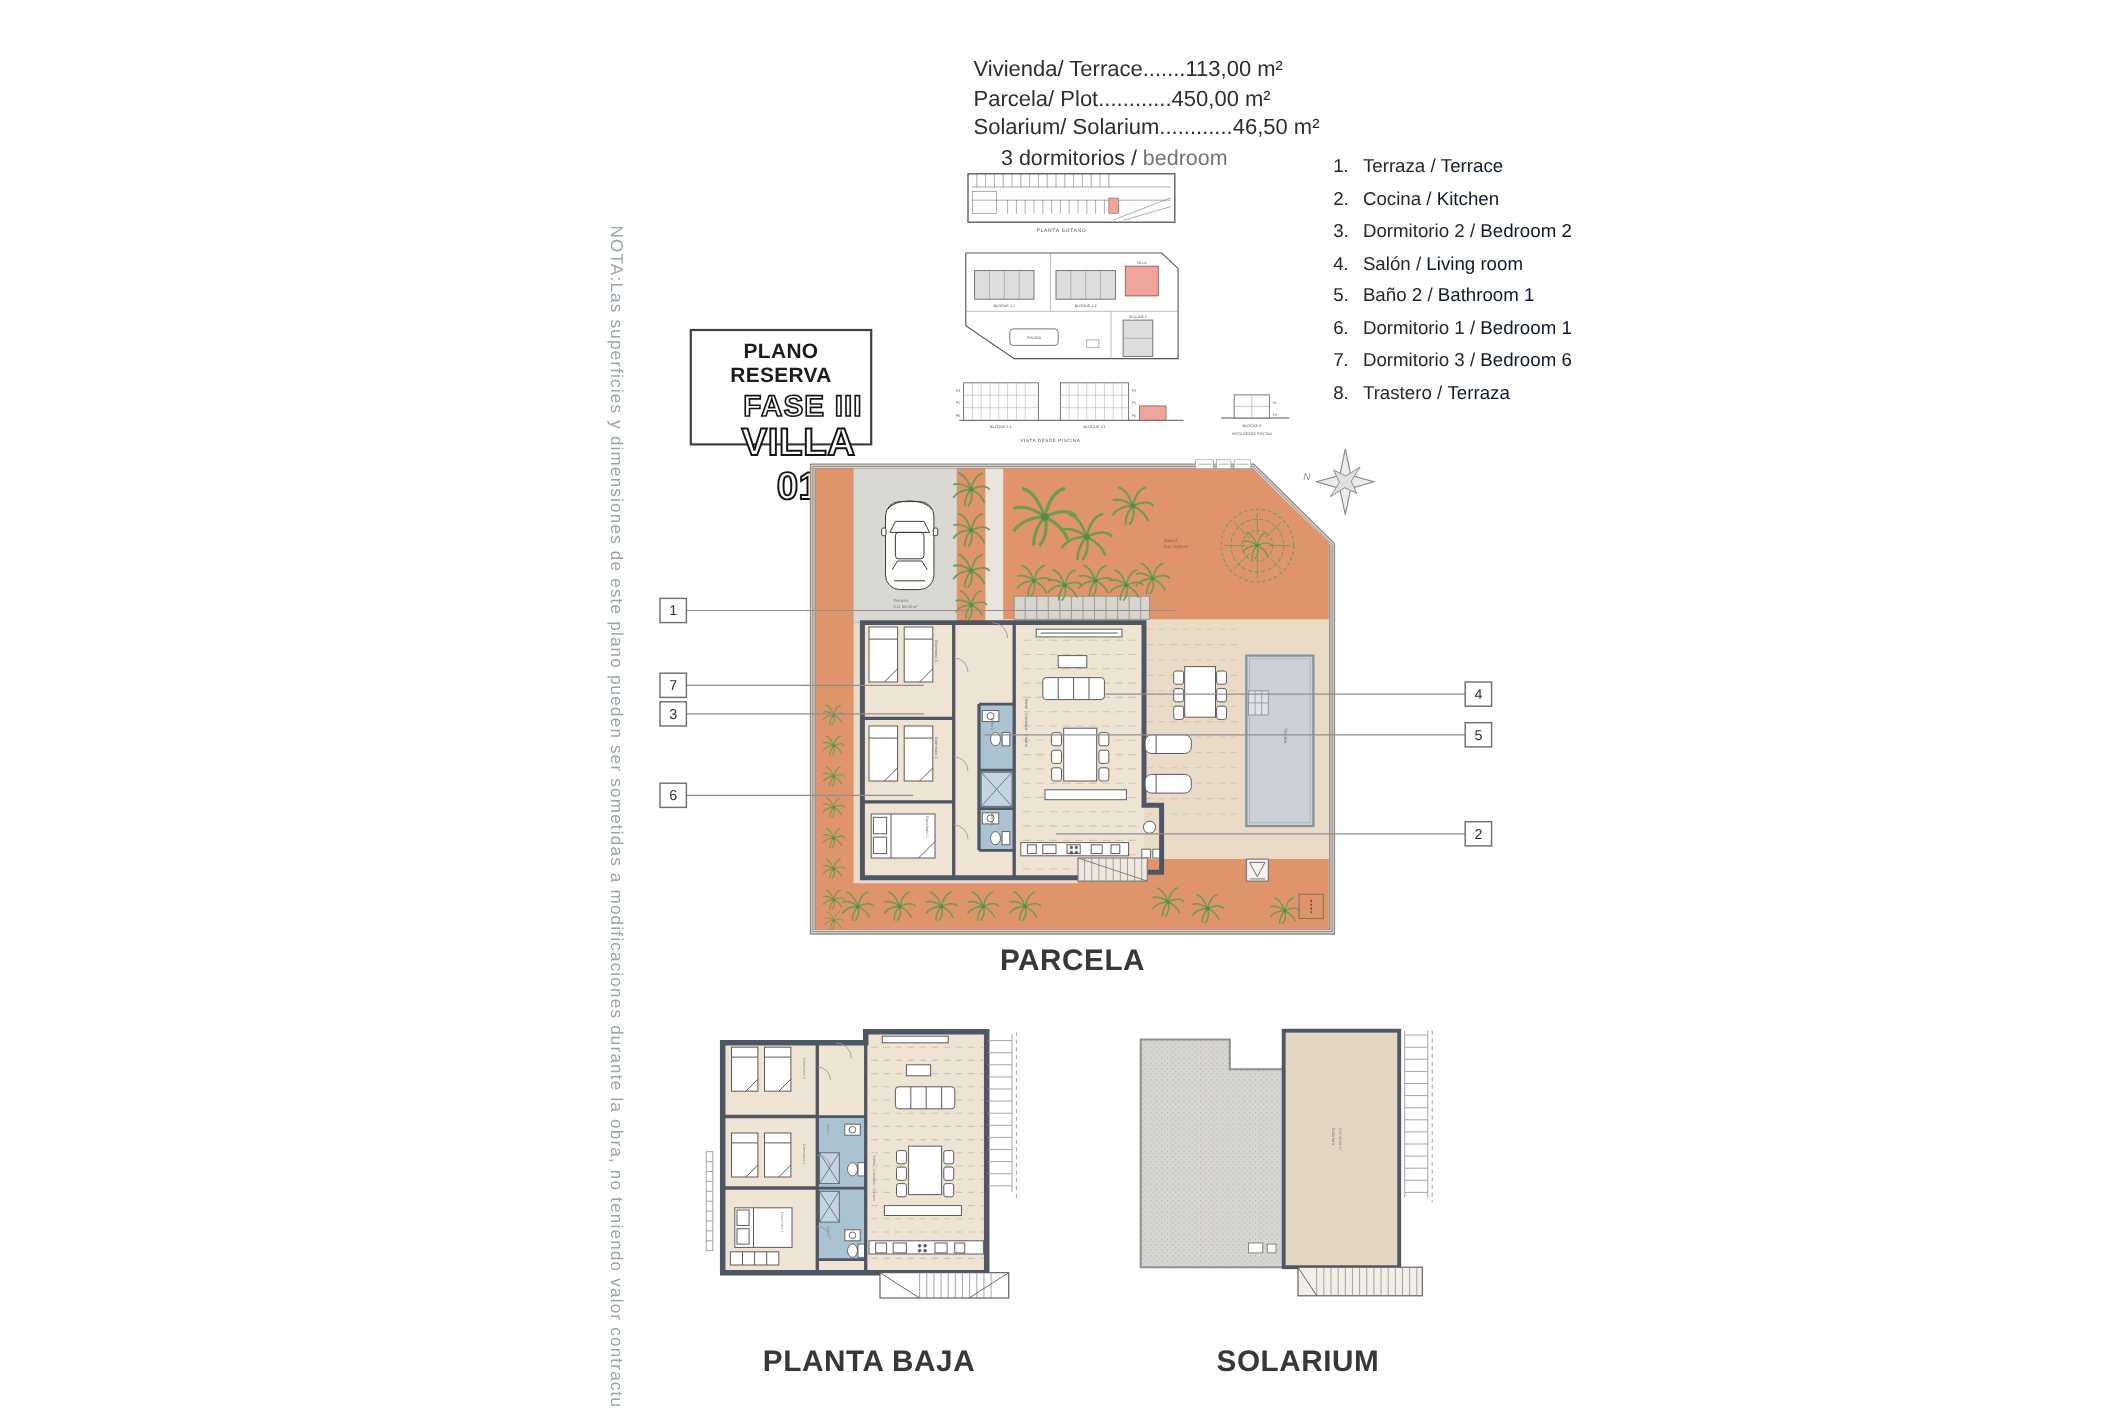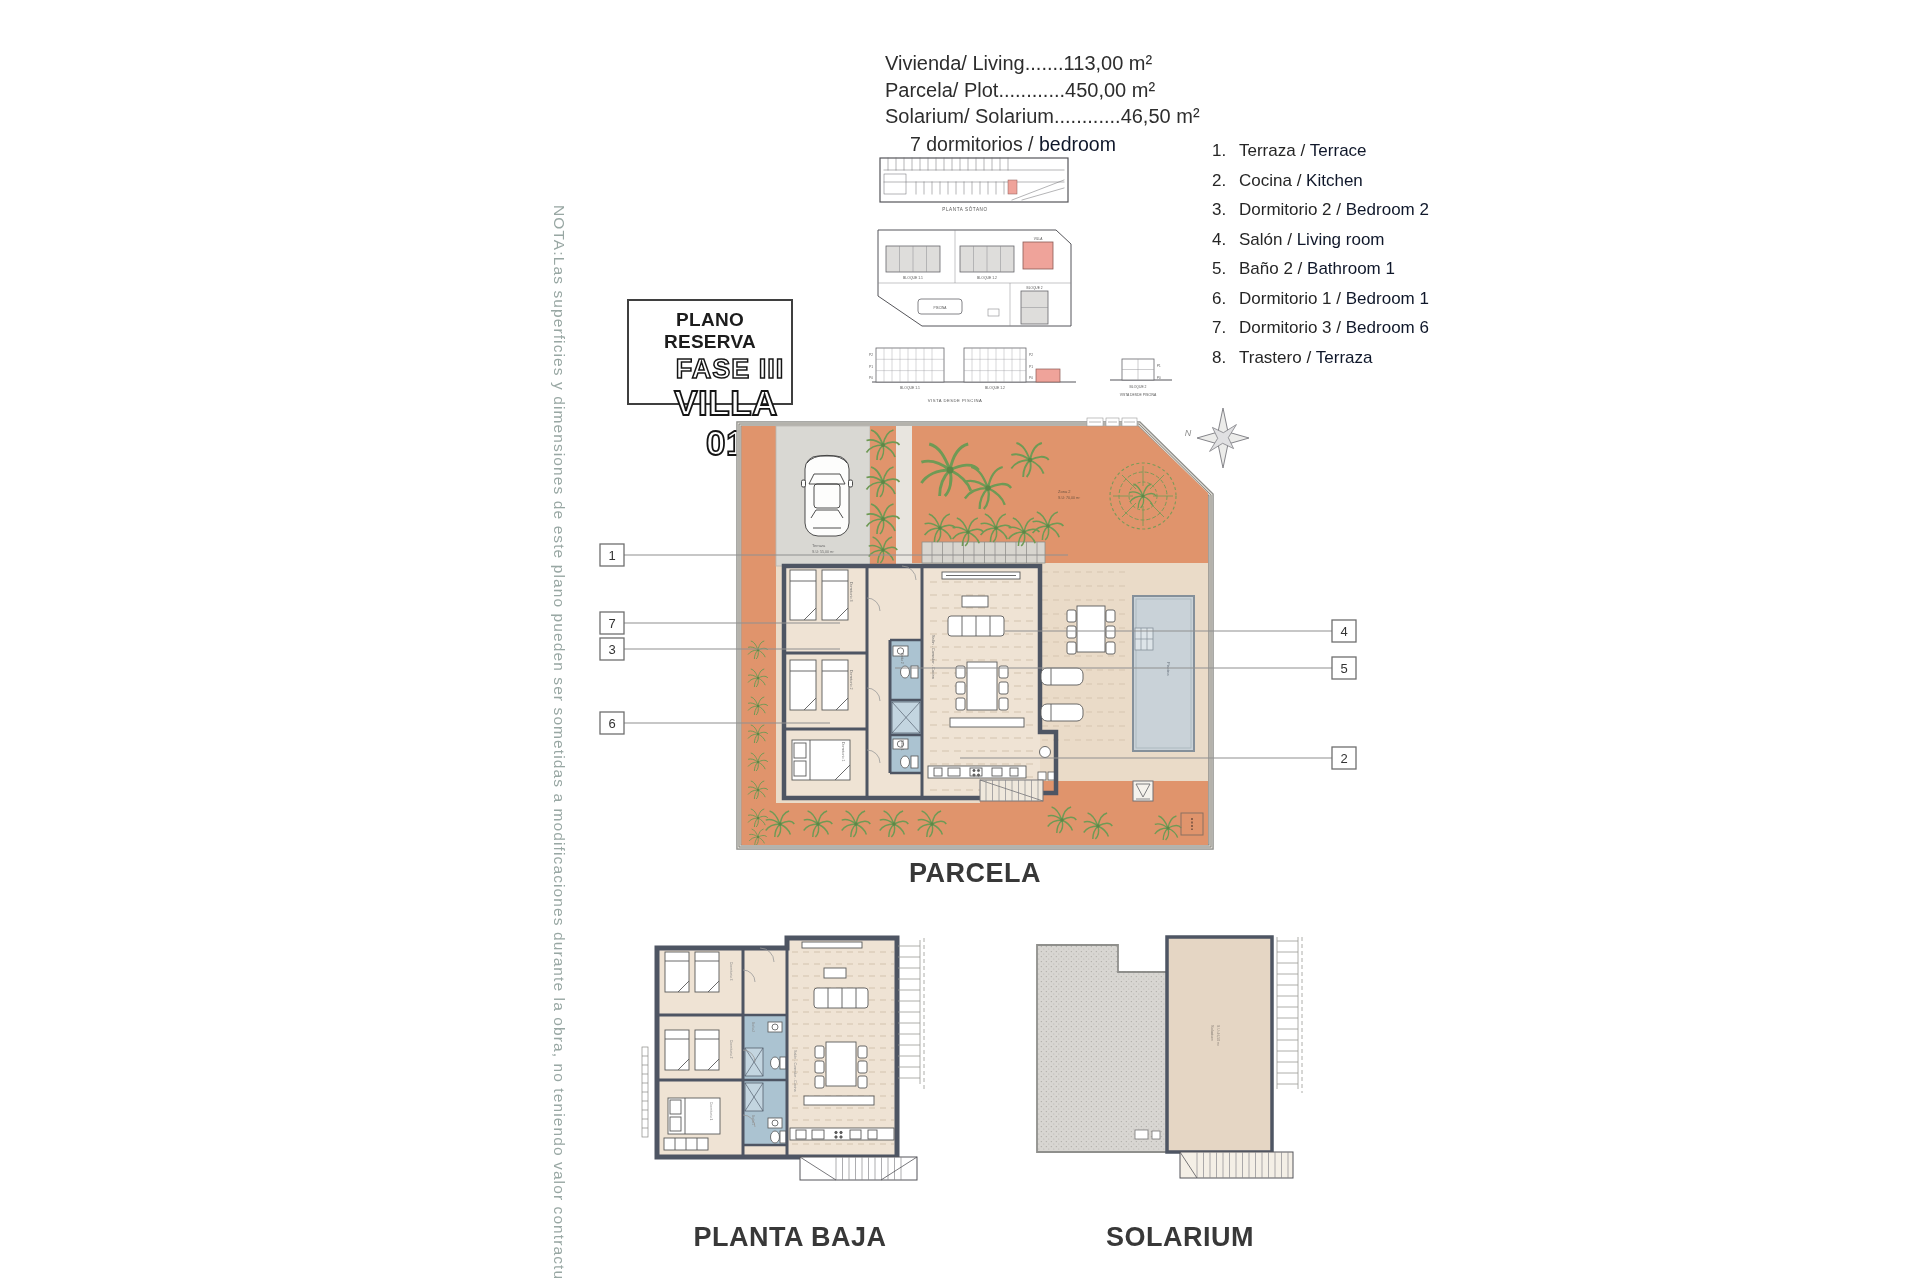--- a/index.html
+++ b/index.html
@@ -4,21 +4,21 @@
 <style>
   html,body{margin:0;padding:0;background:#ffffff;}
   #stage{position:relative;width:1920px;height:1280px;overflow:hidden;background:#fff;
          font-family:"Liberation Sans",sans-serif;}
   .abs{position:absolute;}
   svg{font-family:"Liberation Sans",sans-serif;}
   
   .spec-line{font-size:20px;color:#2d2d2d;line-height:26.5px;white-space:pre;}
   
   .subtitle{font-size:19.5px;color:#2d2d2d;}
-  .subtitle .hl{color:#0f172a;}
+  .subtitle .hl{color:#737373;}
   
   .legend-item{font-size:17px;color:#262626;height:29.5px;display:flex;align-items:flex-start;}
   .legend-num{width:27px;}
   .legend-en{color:#0f172a;}
   .legend-sep{white-space:pre;}
   
   .title-box{border:2px solid #3f3f3f;width:162px;height:102px;text-align:center;background:#fff;}
   .tb1{font-size:19px;font-weight:700;letter-spacing:.3px;color:#1c1c1c;margin-top:8px;}
   .tb2{font-size:27px;font-weight:700;color:#fff;-webkit-text-stroke:1.5px #141414;letter-spacing:1px;margin-top:1px;margin-left:40px;}
   .tb3{font-size:35px;font-weight:700;color:#fff;-webkit-text-stroke:1.8px #141414;letter-spacing:.5px;margin-top:-2px;margin-left:32px;}
@@ -27,27 +27,27 @@
         letter-spacing:1.1px;white-space:nowrap;}
   
   .plan-label{font-size:27px;color:#383838;letter-spacing:.5px;text-align:center;font-weight:bold;}
 </style>
 </head>
 <body>
 
 <div id="stage">
 
   <div class="abs" style="left:885px;top:50px;">
-    <div class="spec-line">Vivienda/ Living.......113,00 m²</div>
+    <div class="spec-line">Vivienda/ Terrace.......113,00 m²</div>
     <div class="spec-line">Parcela/ Plot............450,00 m²</div>
     <div class="spec-line">Solarium/ Solarium............46,50 m²</div>
   </div>
 
   <div class="abs subtitle" style="left:910px;top:133px;">
-    <span>7 dormitorios / </span><span class="hl">bedroom</span>
+    <span>3 dormitorios / </span><span class="hl">bedroom</span>
   </div>
 
   <div class="abs" style="left:1212px;top:141px;">
     <div class="legend-item">
         <span class="legend-num">1.</span>
         <span>Terraza</span>
         <span class="legend-sep"> / </span>
         <span class="legend-en">Terrace</span>
       </div>
     <div class="legend-item">

